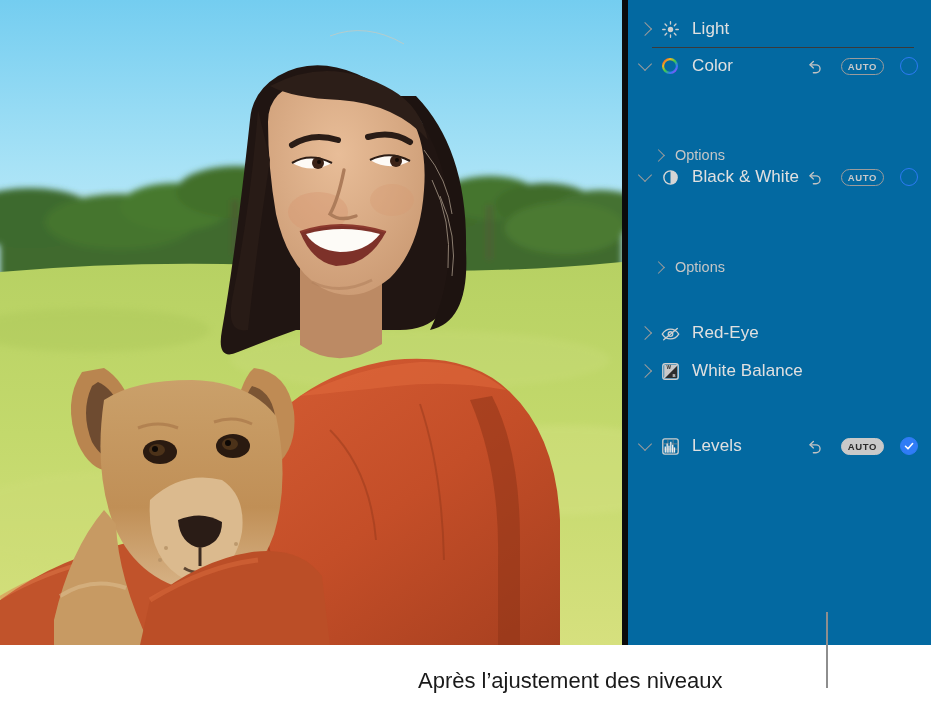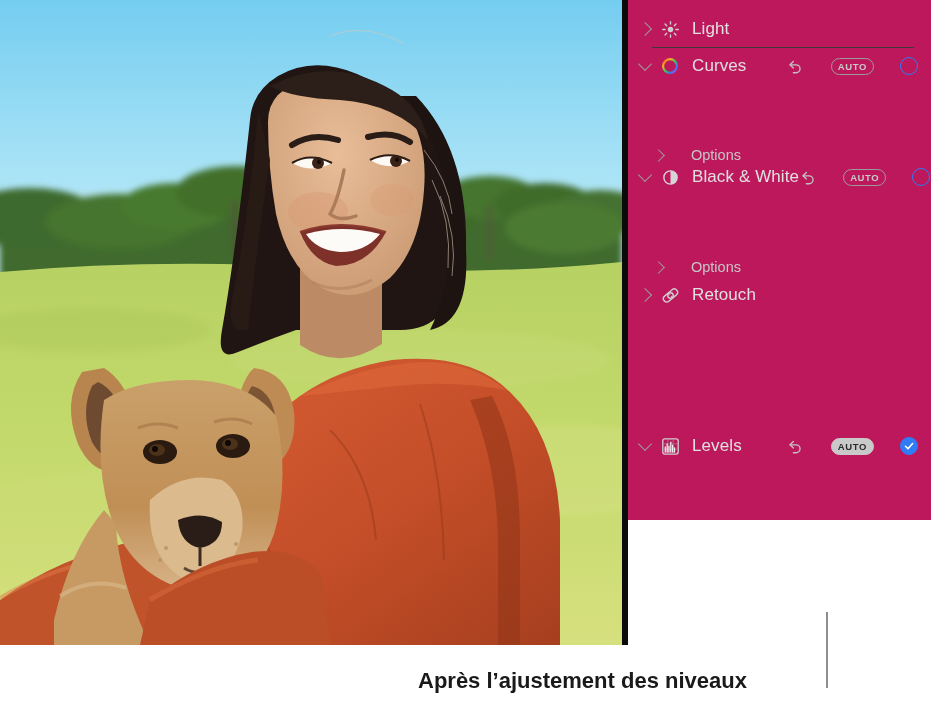--- a/index.html
+++ b/index.html
@@ -19,22 +19,22 @@
   }
   .photo svg{display:block;width:622px;height:645px;}
 
   .photo-gap{
     position:absolute;left:622px;top:0;width:6px;height:645px;
     background:#0b0b0b;
   }
 
   
   .panel{
-    position:absolute;left:628px;top:0;width:303px;height:520px;
-    background:#be185d;
+    position:absolute;left:628px;top:0;width:303px;height:645px;
+    background:#0369a1;
   }
   .row{
     position:absolute;left:0;width:303px;height:38px;
     display:flex;align-items:center;
     box-sizing:border-box;
   }
   .divider{
     position:absolute;left:652px;width:262px;height:1px;
     background:#3a3a3a;
   }
@@ -50,21 +50,21 @@
   .chev.down{transform:rotate(45deg);margin-top:-4px;}
   .rowicon{
     flex:0 0 24px;width:24px;height:24px;margin-left:2px;
     display:flex;align-items:center;justify-content:center;
   }
   .rowlabel{
     margin-left:10px;color:#e0e0e0;font-size:17px;letter-spacing:.1px;
     white-space:nowrap;
   }
   .ctrls{
-    margin-left:auto;display:flex;align-items:center;gap:26px;
+    margin-left:auto;display:flex;align-items:center;gap:16px;
     padding-right:13px;
   }
   .resetbtn{width:18px;height:18px;display:flex;align-items:center;justify-content:center;}
   .autopill{
     height:17px;min-width:43px;border-radius:9px;
     display:flex;align-items:center;justify-content:center;
     font-size:9.5px;font-weight:bold;letter-spacing:.6px;
     box-sizing:border-box;padding:0 6px;
   }
   .autopill.outline{border:1.2px solid #9c9c9c;color:#c9c9c9;background:transparent;}
@@ -74,26 +74,26 @@
     display:flex;align-items:center;justify-content:center;
   }
   .checkcircle.empty{border:1.8px solid #2d7bf4;background:transparent;}
   .checkcircle.on{background:#2f7cf6;border:1.8px solid #2f7cf6;}
 
   .optrow{
     position:absolute;left:0;width:303px;height:26px;display:flex;align-items:center;
   }
   .optchev{margin-left:26px;display:block;width:8px;height:8px;
     border-right:1.5px solid #9b9b9b;border-bottom:1.5px solid #9b9b9b;transform:rotate(-45deg);}
-  .optlabel{margin-left:28px;color:#c6c6c6;font-size:14.5px;}
+  .optlabel{margin-left:12px;color:#c6c6c6;font-size:14.5px;}
 
   
   .caption{
     position:absolute;left:418px;top:668px;
-    font-size:22px;color:#1a1a1a;white-space:nowrap;font-weight:bold;
+    font-size:22px;color:#1a1a1a;white-space:nowrap;
   }
   .leader{
     position:absolute;left:826px;top:612px;width:2px;height:76px;
     background:#8e8e8e;
   }
 </style>
 </head>
 <body>
 
 <div id="root">
@@ -289,21 +289,21 @@
               <stop offset="0" stop-color="#f03b2e"></stop>
                 <stop offset="0.25" stop-color="#f2b61e"></stop>
               <stop offset="0.5" stop-color="#3bcb4e"></stop>
                 <stop offset="0.75" stop-color="#2f7cf6"></stop>
               <stop offset="1" stop-color="#c13ef0"></stop>
             </linearGradient>
           </defs>
           <circle cx="12" cy="12" r="8.3" fill="none" stroke="url(#cw1)" stroke-width="2.6"></circle>
         </svg>
       </span>
-      <span class="rowlabel">Curves</span>
+      <span class="rowlabel">Color</span>
       <span class="ctrls">
         <span class="resetbtn">
           <svg width="17" height="17" viewBox="0 0 24 24" fill="none" stroke="#c3c3c3" stroke-width="1.9" stroke-linecap="round" stroke-linejoin="round">
             <path d="M9 5L4.2 9.6L9 14"></path>
               <path d="M4.6 9.6h8.2a5.6 5.6 0 0 1 0 11.2H9"></path>
           </svg>
         </span>
         <span class="autopill outline">AUTO</span>
         <span class="checkcircle empty"></span>
       </span>
@@ -335,36 +335,51 @@
         <span class="autopill outline">AUTO</span>
         <span class="checkcircle empty"></span>
       </span>
     </div>
 
     <div class="optrow" style="top:254px">
       <i class="optchev"></i>
       <span class="optlabel">Options</span>
     </div>
 
-    <div class="row" style="top:276px">
+
+    <div class="row" style="top:314px">
       <span class="disc">
           <i class="chev right"></i>
         </span>
       <span class="rowicon">
-        <svg width="21" height="21" viewBox="0 0 24 24" fill="none" stroke="#cfcfcf" stroke-width="1.6">
-          <rect x="2.6" y="8.2" width="18.8" height="7.6" rx="3.8" transform="rotate(-40 12 12)"></rect>
-          <circle cx="12" cy="12" r="3.1"></circle>
-          <circle cx="11.1" cy="11.1" r="0.65" fill="#cfcfcf" stroke="none"></circle>
-          <circle cx="13" cy="13" r="0.65" fill="#cfcfcf" stroke="none"></circle>
-        </svg>
-      </span>
-      <span class="rowlabel">Retouch</span>
-    </div>
-
-
+        <svg width="21" height="21" viewBox="0 0 24 24" fill="none" stroke="#cfcfcf" stroke-width="1.5" stroke-linecap="round">
+          <path d="M2.6 12.6S6.3 7 12 7s9.4 5.6 9.4 5.6-3.7 5.6-9.4 5.6S2.6 12.6 2.6 12.6Z"></path>
+          <circle cx="12" cy="12.6" r="2.6"></circle>
+          <path d="M4.2 19.2 19.8 6.2"></path>
+        </svg>
+      </span>
+      <span class="rowlabel">Red-Eye</span>
+    </div>
+
+    <div class="row" style="top:352px">
+      <span class="disc">
+          <i class="chev right"></i>
+        </span>
+      <span class="rowicon">
+        <svg width="21" height="21" viewBox="0 0 24 24">
+          <rect x="3.2" y="3.2" width="17.6" height="17.6" rx="2.6" fill="none" stroke="#cfcfcf" stroke-width="1.6"></rect>
+          <path d="M4.6 19.4 19.4 4.6 19.4 19.4Z" fill="#2d2d2d"></path>
+          <path d="M4.6 19.4 19.4 4.6" stroke="#cfcfcf" stroke-width="1.5"></path>
+          <path d="M4.8 4.6 19.4 4.6 4.8 19.2Z" fill="#c9c9c9"></path>
+          <text x="7.4" y="9.6" font-size="5.4" fill="#2b2b2b" font-family="'Liberation Sans',sans-serif" font-weight="bold">W</text>
+          <text x="14.3" y="18.4" font-size="5" fill="#d6d6d6" font-family="'Liberation Sans',sans-serif" font-weight="bold">B</text>
+        </svg>
+      </span>
+      <span class="rowlabel">White Balance</span>
+    </div>
 
 
     <div class="row" style="top:427px">
       <span class="disc">
           <i class="chev down"></i>
         </span>
       <span class="rowicon">
         <svg width="21" height="21" viewBox="0 0 24 24">
           <rect x="3.2" y="3.2" width="17.6" height="17.6" rx="2.4" fill="none" stroke="#cfcfcf" stroke-width="1.5"></rect>
           <g stroke="#8d8d8d" stroke-width="0.8">

